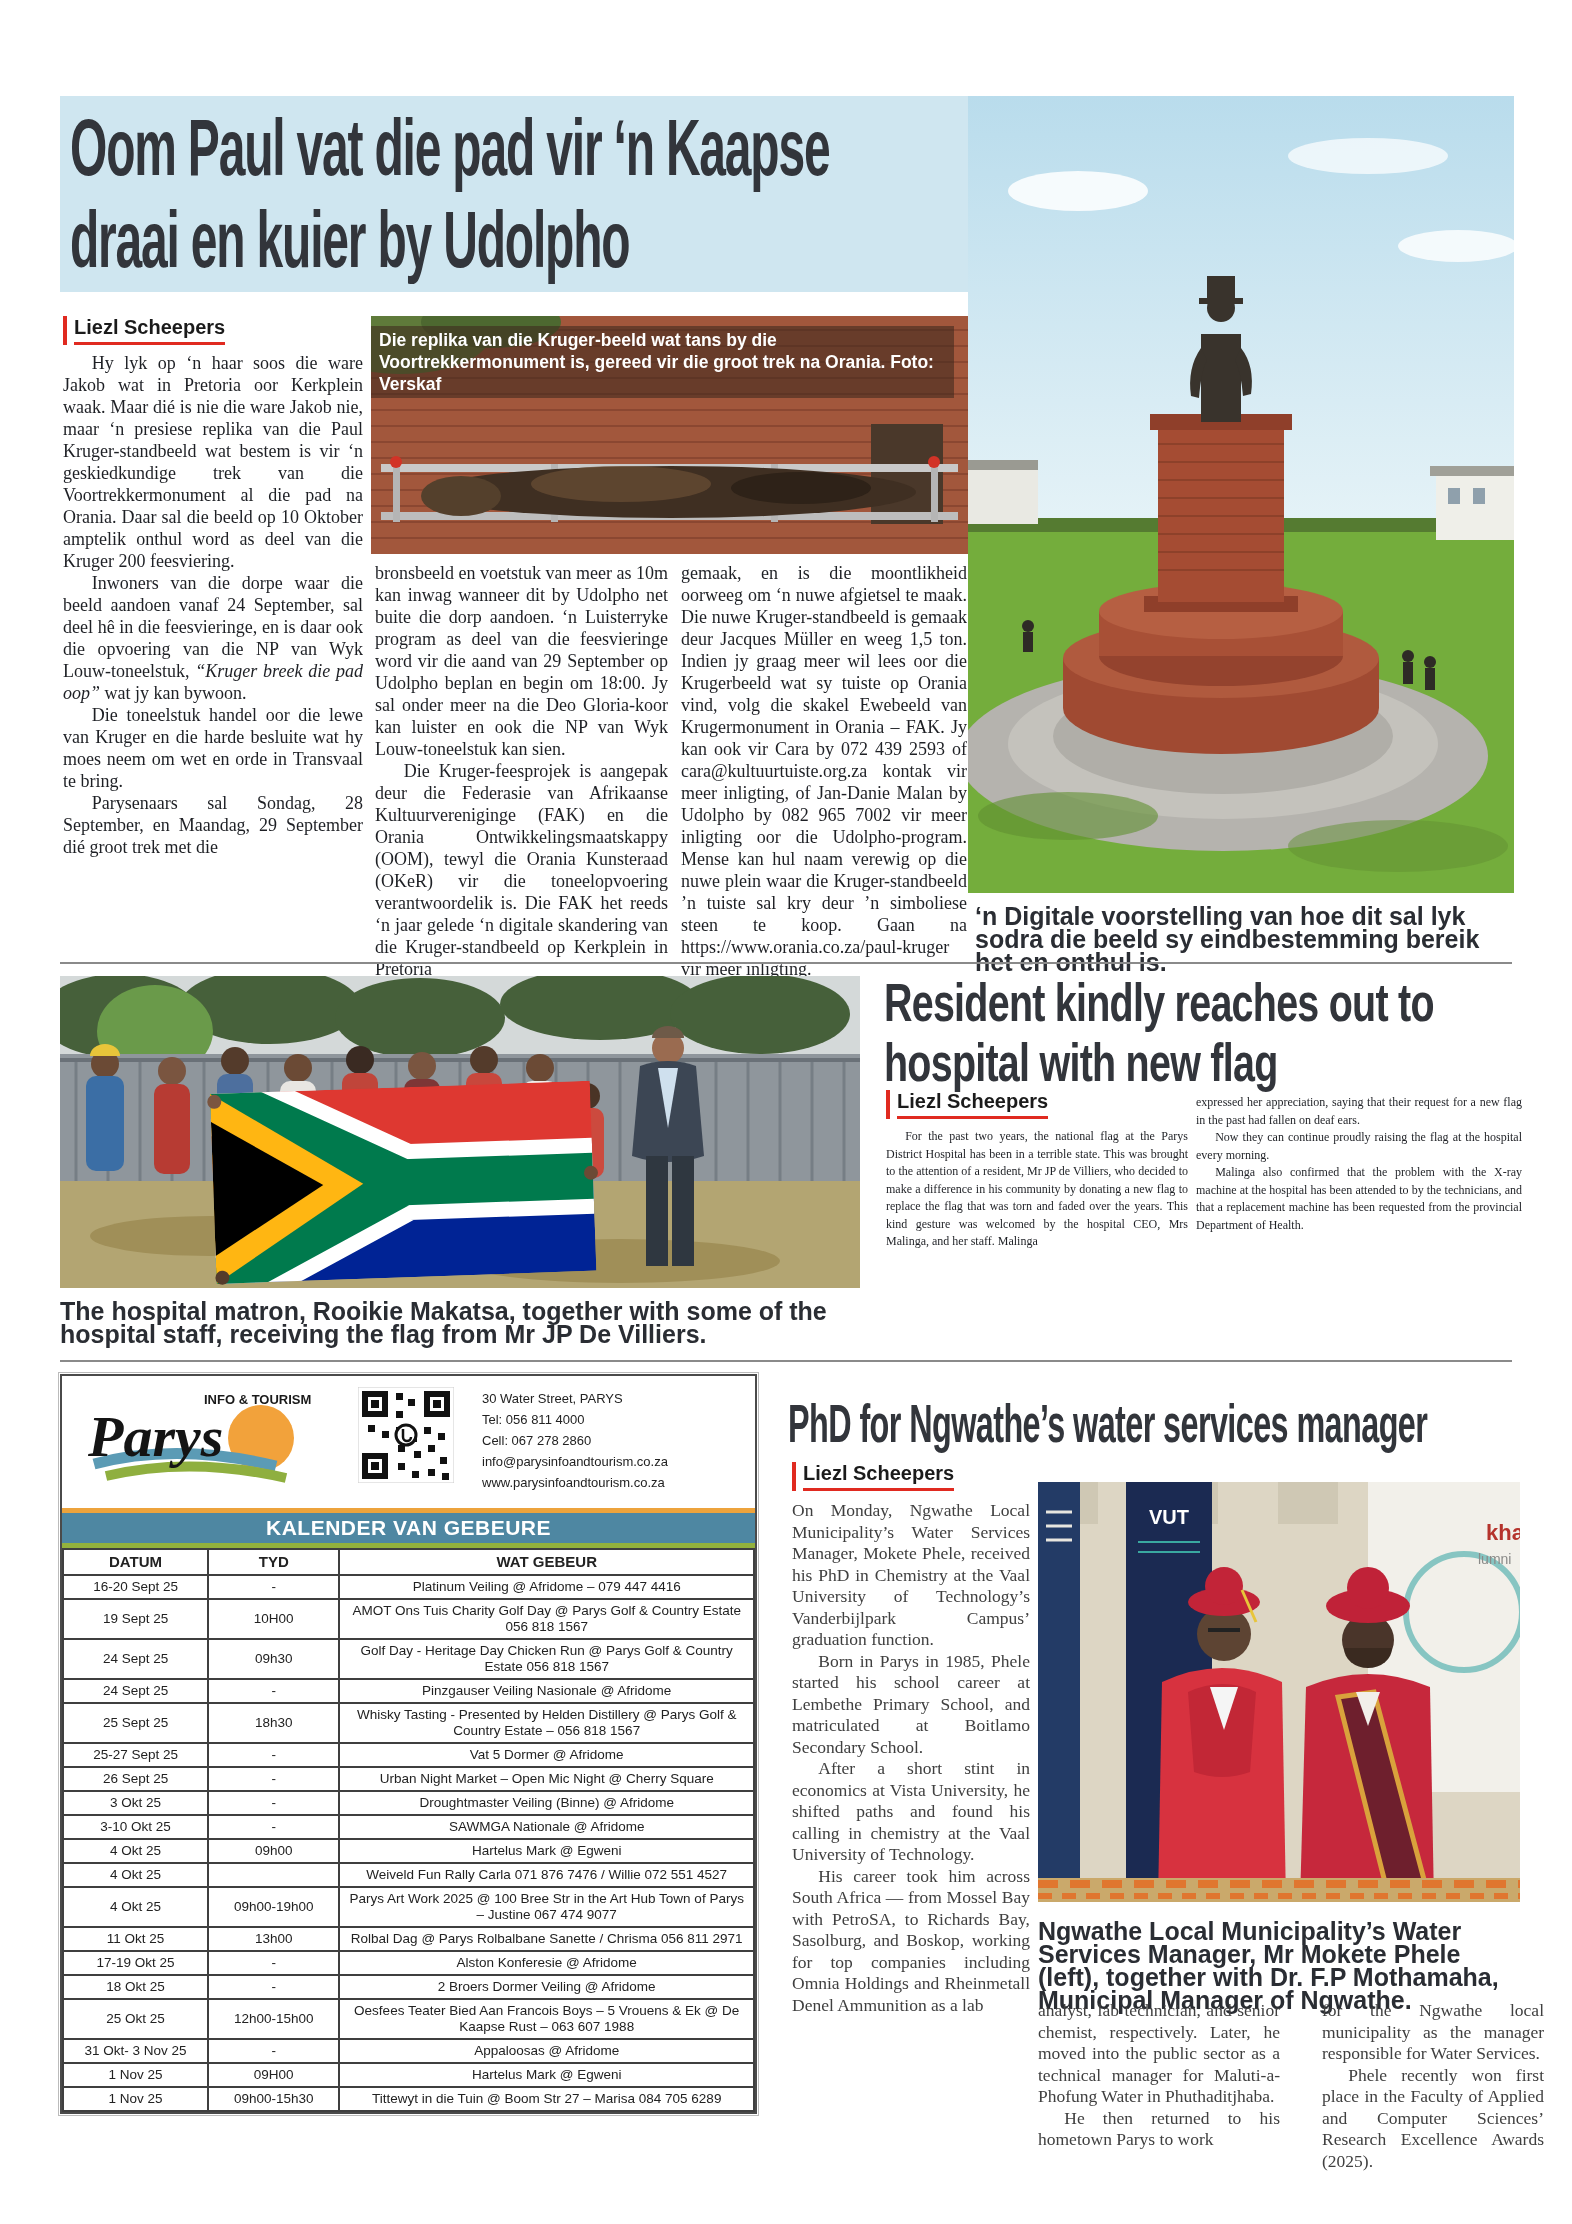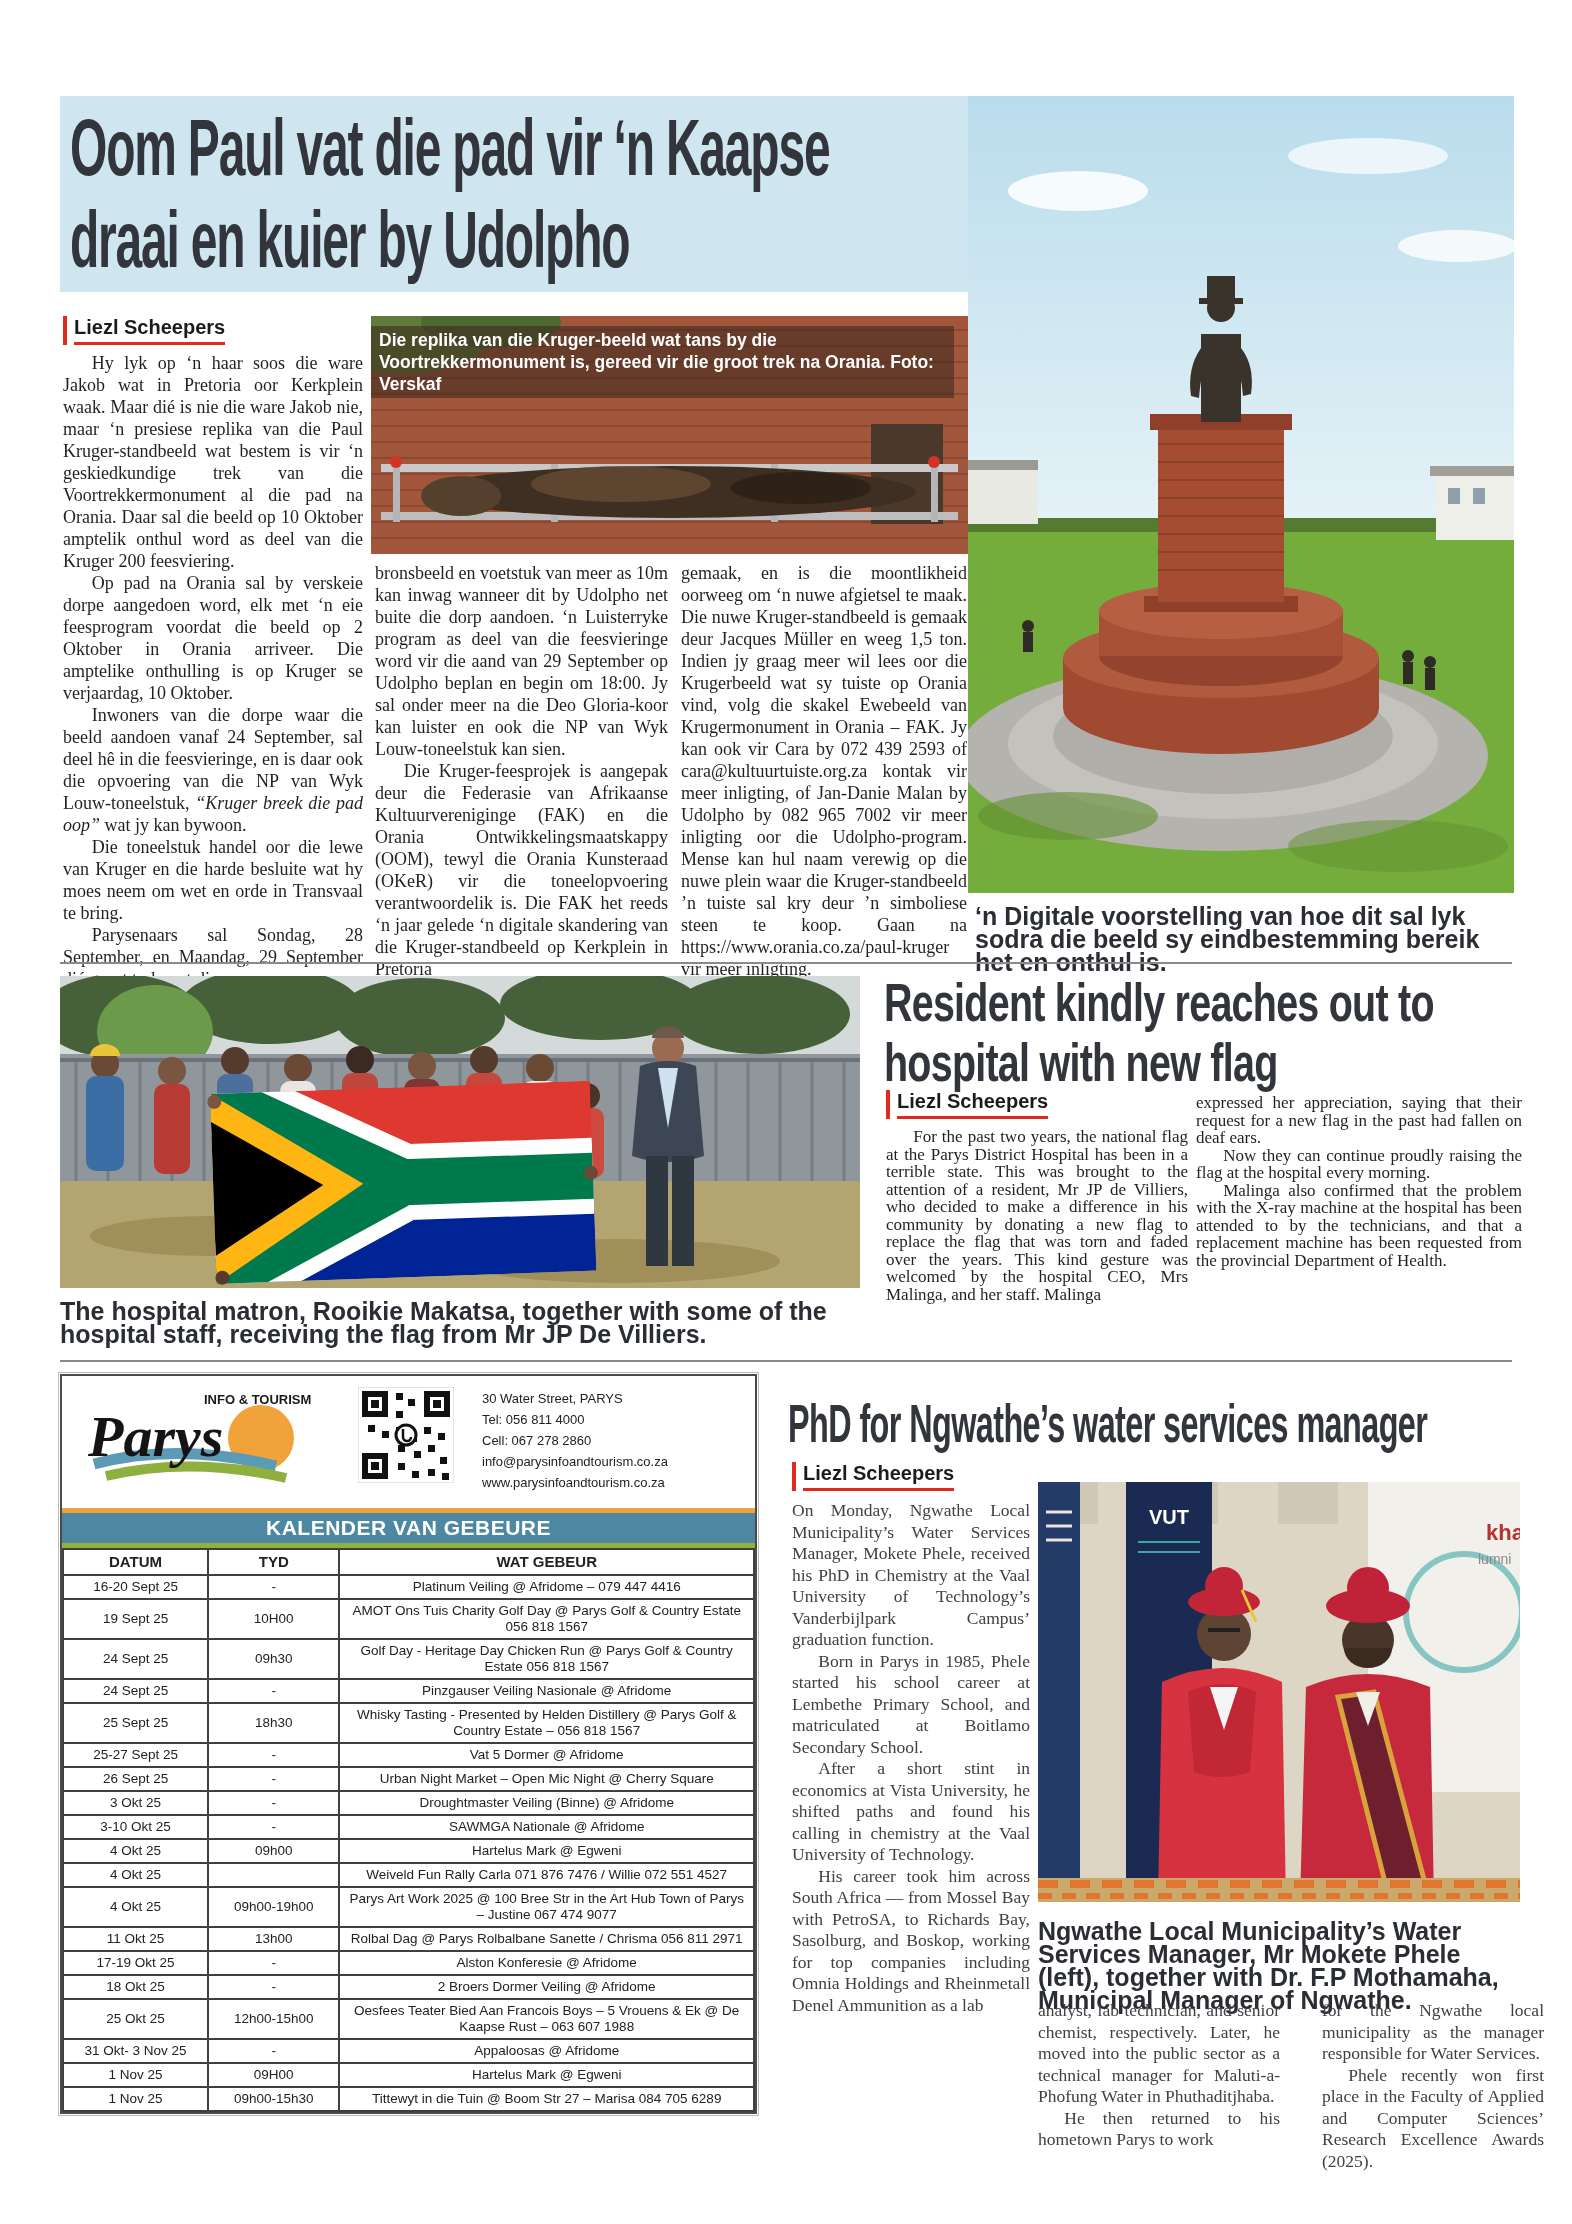--- a/index.html
+++ b/index.html
@@ -24,21 +24,21 @@
   .h-line{white-space:nowrap;transform-origin:0 0;font-weight:700;color:var(--headline);}
   .h1 .h-line{font-size:80px;line-height:92px;transform:scaleX(.60);letter-spacing:-2px;}
   .h2line{font-size:54px;line-height:60px;transform:scaleX(.73);letter-spacing:-1px;}
   .h3line{font-size:54px;line-height:58px;transform:scaleX(.60);letter-spacing:-1px;}
   .byline{font-weight:700;font-size:20px;color:#1b1b1b;border-left:4px solid var(--red);padding-left:7px;}
   .byline span{display:inline-block;border-bottom:3px solid var(--red);padding-bottom:3px;}
   
   .col{font-family:"Liberation Serif",serif;font-size:18px;line-height:22px;text-align:justify;color:#1e2025;}
   .col p{text-indent:1.6em;}
   .col p.noindent{text-indent:0;}
-  .a2 .col{font-size:17px;line-height:17.5px;}
+  .a2 .col{font-size:12px;line-height:17.5px;}
   .a3col{font-family:"Liberation Serif",serif;font-size:17.5px;line-height:21.5px;text-align:justify;color:#404040;}
   .a3col p{text-indent:1.5em;}
   .a3col p.noindent{text-indent:0;}
   .caption{font-weight:700;font-size:25px;line-height:23px;color:#2a2d33;}
   .photo-cap-overlay{position:absolute;top:10px;left:0;right:14px;background:rgba(62,42,30,.58);
       color:#fff;font-weight:700;font-size:17.5px;line-height:22px;padding:3px 8px;}
   .photo{overflow:hidden;}
   .photo svg{display:block;}
   
   .infobox{left:60px;top:1374px;width:697px;border:2px solid #4a4a4a;background:#fff;box-shadow:0 0 0 1px #fff,0 0 0 2px #bbb;}
@@ -72,21 +72,20 @@
     <div class="h-line">Oom Paul vat die pad vir ‘n Kaapse</div>
     <div class="h-line">draai en kuier by Udolpho</div>
   </div>
 
   <div class="abs byline" style="left:63px;top:316px;">
     <span>Liezl Scheepers</span>
   </div>
 
   <div class="abs col" style="left:63px;top:352px;width:300px;">
     <p>Hy lyk op ‘n haar soos die ware Jakob wat in Pretoria oor Kerkplein waak. Maar dié is nie die ware Jakob nie, maar ‘n presiese replika van die Paul Kruger-standbeeld wat bestem is vir ‘n geskiedkundige trek van die Voortrekkermonument al die pad na Orania. Daar sal die beeld op 10 Oktober amptelik onthul word as deel van die Kruger 200 feesviering.</p>
-    <p>Op pad na Orania sal by verskeie dorpe aangedoen word, elk met ‘n eie feesprogram voordat die beeld op 2 Oktober in Orania arriveer. Die amptelike onthulling is op Kruger se verjaardag, 10 Oktober.</p>
     <p><span>Inwoners van die dorpe waar die beeld aandoen vanaf 24 September, sal deel hê in die feesvieringe, en is daar ook die opvoering van die NP van Wyk Louw-toneelstuk, </span><i>“Kruger breek die pad oop”</i><span> wat jy kan bywoon.</span></p>
     <p>Die toneelstuk handel oor die lewe van Kruger en die harde besluite wat hy moes neem om wet en orde in Transvaal te bring.</p>
     <p>Parysenaars sal Sondag, 28 September, en Maandag, 29 September dié groot trek met die</p>
   </div>
 
   <div class="abs photo" style="left:371px;top:316px;width:597px;height:238px;">
     <svg width="597" height="238" viewBox="0 0 597 238">
       <rect width="597" height="238" fill="#a2573c"></rect>
       <g stroke="#8b4731" stroke-width="2">
         <line x1="0" y1="14" x2="597" y2="14"></line>

